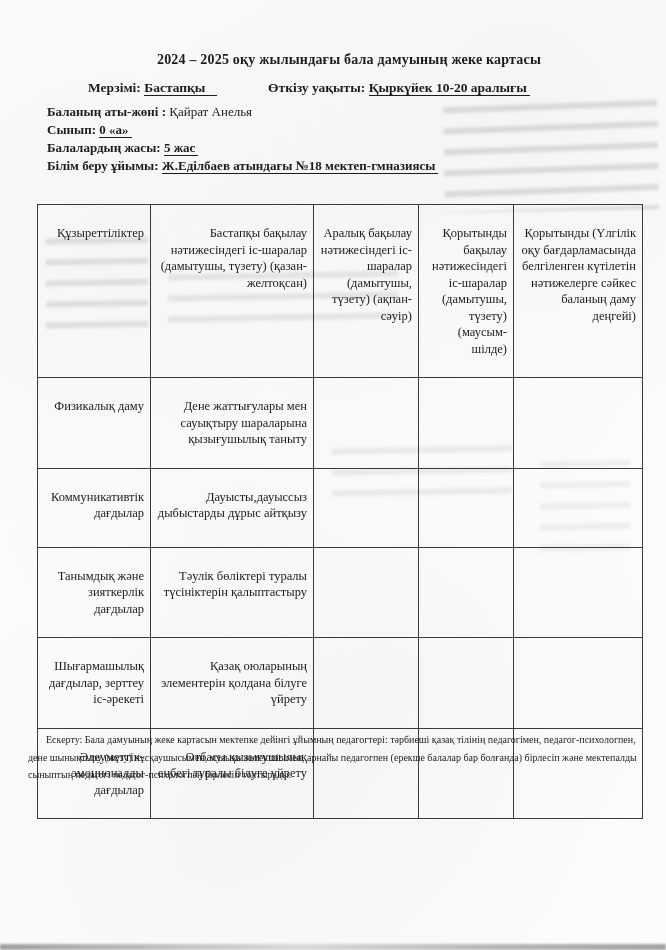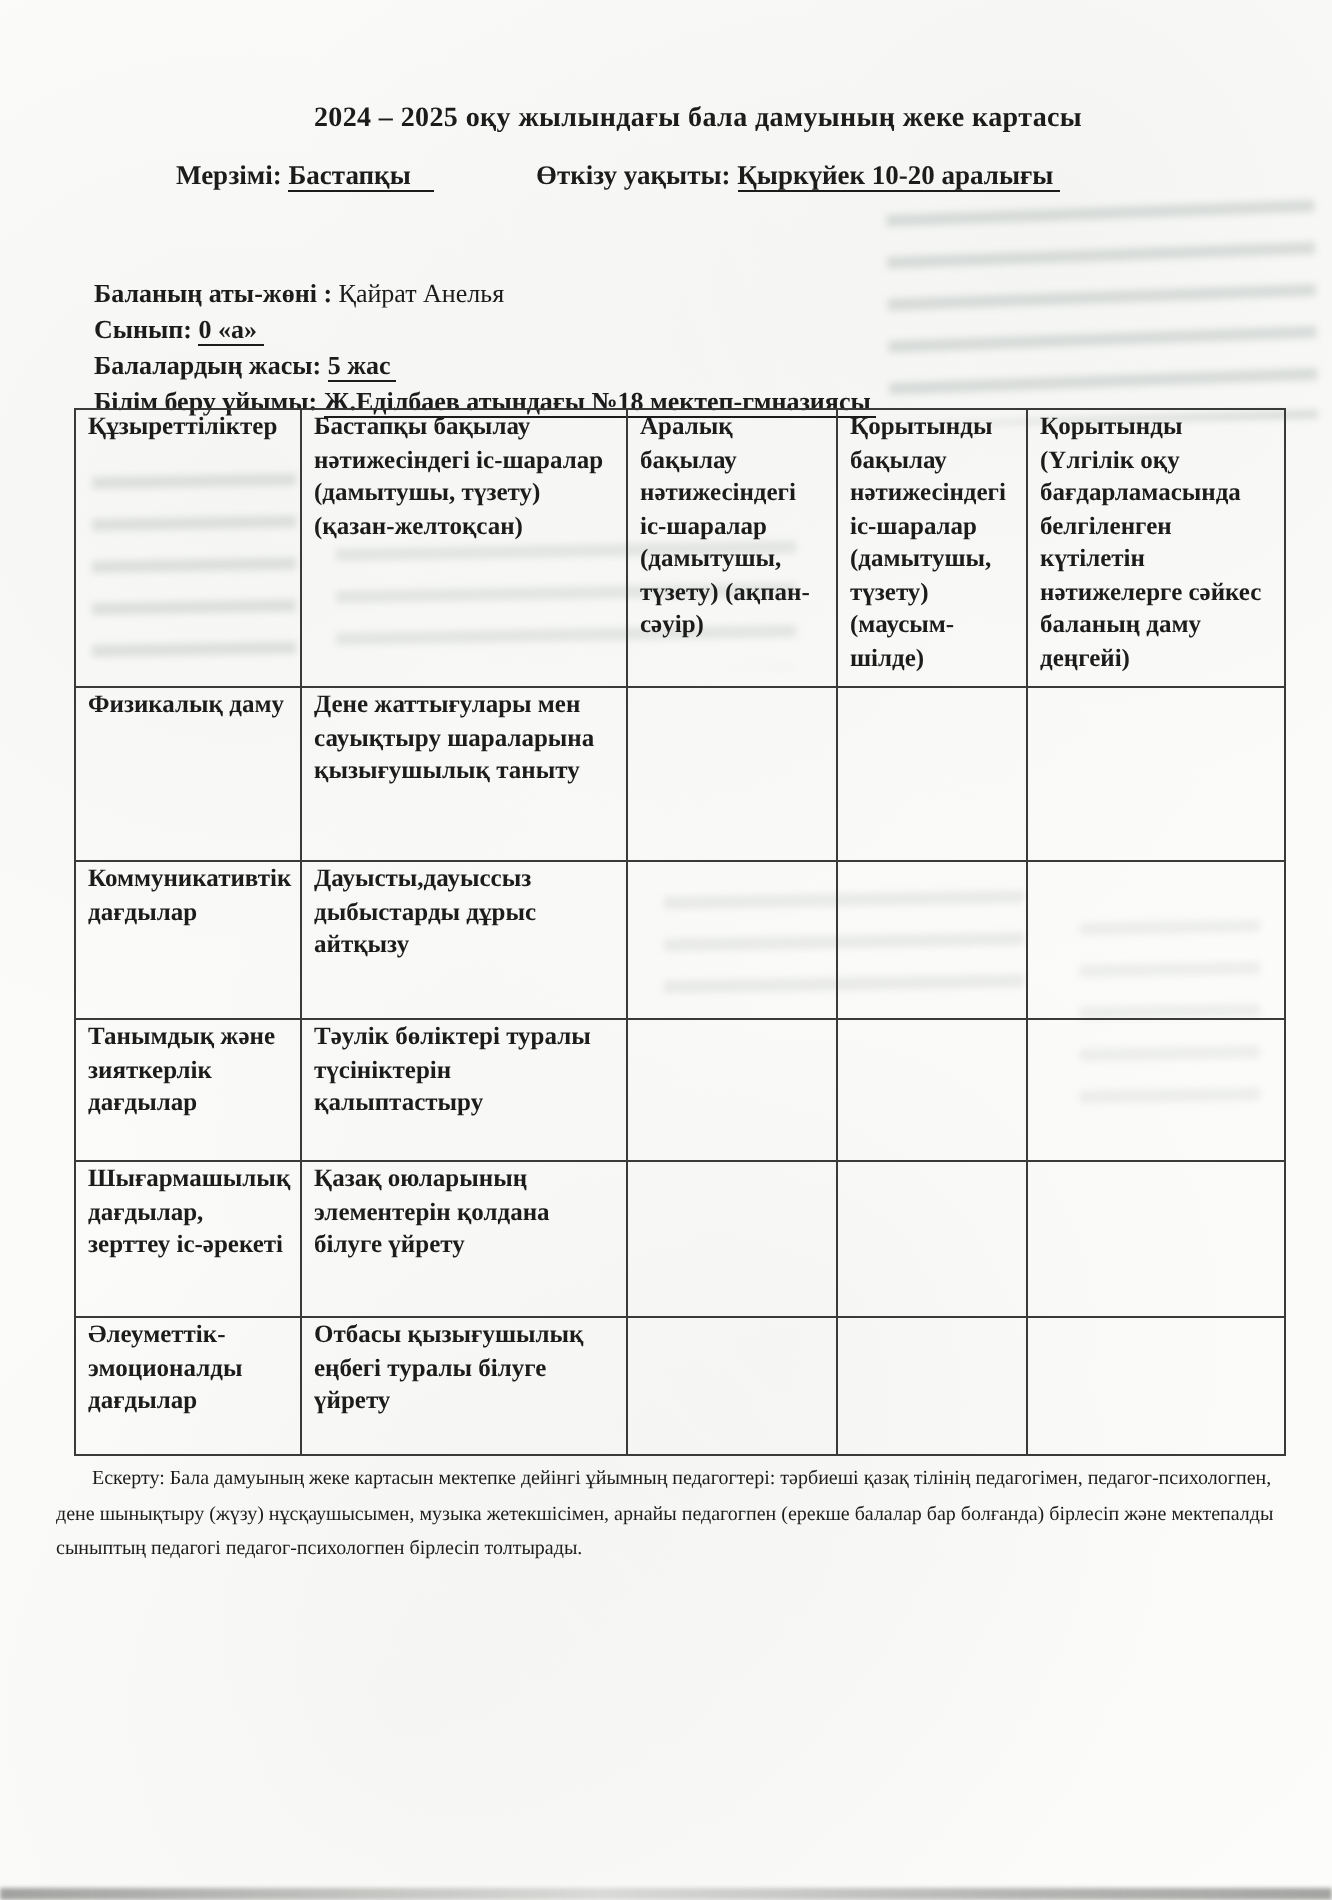--- a/index.html
+++ b/index.html
@@ -20,32 +20,32 @@
   .title{
     position:absolute;top:36px;left:0;width:100%;margin:16px;
     text-align:center;font-size:14px;font-weight:bold;letter-spacing:.2px;
   }
   .term-line{position:absolute;top:80px;left:88px;font-size:13.5px;font-weight:bold;white-space:nowrap;}
   .time-line{position:absolute;top:80px;left:268px;font-size:13.5px;font-weight:bold;white-space:nowrap;}
   .lbl{font-weight:bold;}
   .u{border-bottom:1.6px solid #1c1c1c;}
   .u.trail{padding-right:12px;}
   .u.trail2{padding-right:3px;}
-  .info{position:absolute;top:103px;left:47px;font-size:13px;line-height:18px;margin-top:35px;}
+  .info{position:absolute;top:103px;left:47px;font-size:13px;line-height:18px;}
   .info .row{white-space:nowrap;}
   .info .val-plain{font-weight:normal;}
   .info .val-u{font-weight:bold;border-bottom:1.6px solid #1c1c1c;padding-right:3px;}
   .doc-table{
     position:absolute;top:204px;left:37px;width:605px;
     border-collapse:collapse;table-layout:fixed;
     font-size:12.5px;line-height:16.5px;
   }
   .doc-table th,.doc-table td{
-    border:1.6px solid #3a3a3a;vertical-align:top;text-align:left;
-    padding:0 6px;font-weight:bold;overflow:hidden;
+    border:1.6px solid #3a3a3a;vertical-align:top;text-align:right;
+    padding:20px 6px;font-weight:normal;overflow:hidden;
   }
   tr.hr0{height:139px;} tr.hr1{height:87px;} tr.hr2{height:79px;}
   tr.hr3{height:71px;} tr.hr4{height:78px;} tr.hr5{height:69px;}
   .note{
     position:absolute;top:731px;left:28px;width:612px;margin:0;
     font-size:10px;line-height:17.5px;text-indent:18px;
   }
   
   .bleed{
     position:absolute;pointer-events:none;opacity:.30;filter:blur(1.8px);

